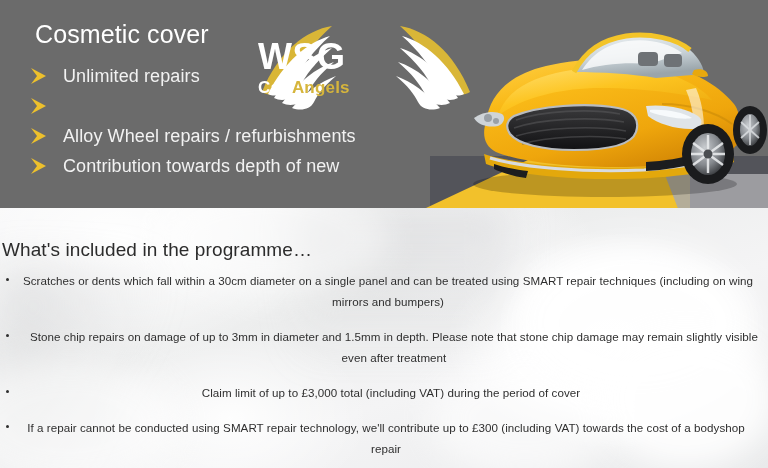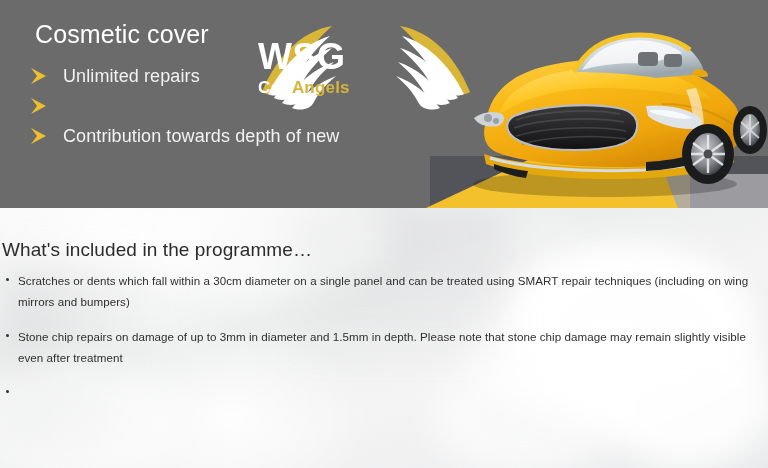--- a/index.html
+++ b/index.html
@@ -214,20 +214,21 @@
     list-style: none;
   }
   .bullets li {
     position: relative;
     padding-left: 14px;
     margin-bottom: 14px;
     font-size: 11.6px;
     line-height: 21px;
     color: #2f2f2f;
     letter-spacing: .05px;
+    text-align: center;
   }
   .bullets li .dot {
     position: absolute;
     left: 2px;
     top: 8px;
     width: 3px;
     height: 3px;
     background: #2f2f2f;
     border-radius: 50%;
   }
@@ -249,20 +250,26 @@
       <li>
         <svg class="arrow-icon" viewBox="0 0 24 18">
           <path d="M1 1 L16 9 L1 17 L7 9 Z" fill="#edc02c"></path>
         </svg>
         <span class="label">Unlimited repairs</span>
       </li>
       <li>
         <svg class="arrow-icon" viewBox="0 0 24 18">
           <path d="M1 1 L16 9 L1 17 L7 9 Z" fill="#edc02c"></path>
         </svg>
+      </li>
+      <li>
+        <svg class="arrow-icon" viewBox="0 0 24 18">
+          <path d="M1 1 L16 9 L1 17 L7 9 Z" fill="#edc02c"></path>
+        </svg>
+        <span class="label">Alloy Wheel repairs / refurbishments</span>
       </li>
       <li>
         <svg class="arrow-icon" viewBox="0 0 24 18">
           <path d="M1 1 L16 9 L1 17 L7 9 Z" fill="#edc02c"></path>
         </svg>
         <span class="label">Contribution towards depth of new</span>
       </li>
     </ul>
 
     <div class="logo">
@@ -411,19 +418,24 @@
         <li style="width:740px;">
           <span class="dot"></span>
           <span>Scratches or dents which fall within a 30cm diameter on a single panel and can be treated using SMART repair techniques (including on wing mirrors and bumpers)</span>
         </li>
         <li style="width:752px;">
           <span class="dot"></span>
           <span>Stone chip repairs on damage of up to 3mm in diameter and 1.5mm in depth. Please note that stone chip damage may remain slightly visible even after treatment</span>
         </li>
         <li>
           <span class="dot"></span>
+          <span>Claim limit of up to £3,000 total (including VAT) during the period of cover</span>
+        </li>
+        <li style="width:736px;">
+          <span class="dot"></span>
+          <span>If a repair cannot be conducted using SMART repair technology, we'll contribute up to £300 (including VAT) towards the cost of a bodyshop repair</span>
         </li>
 
       </ul>
     </div>
   </div>
 
 </div>
 
 </body></html>

